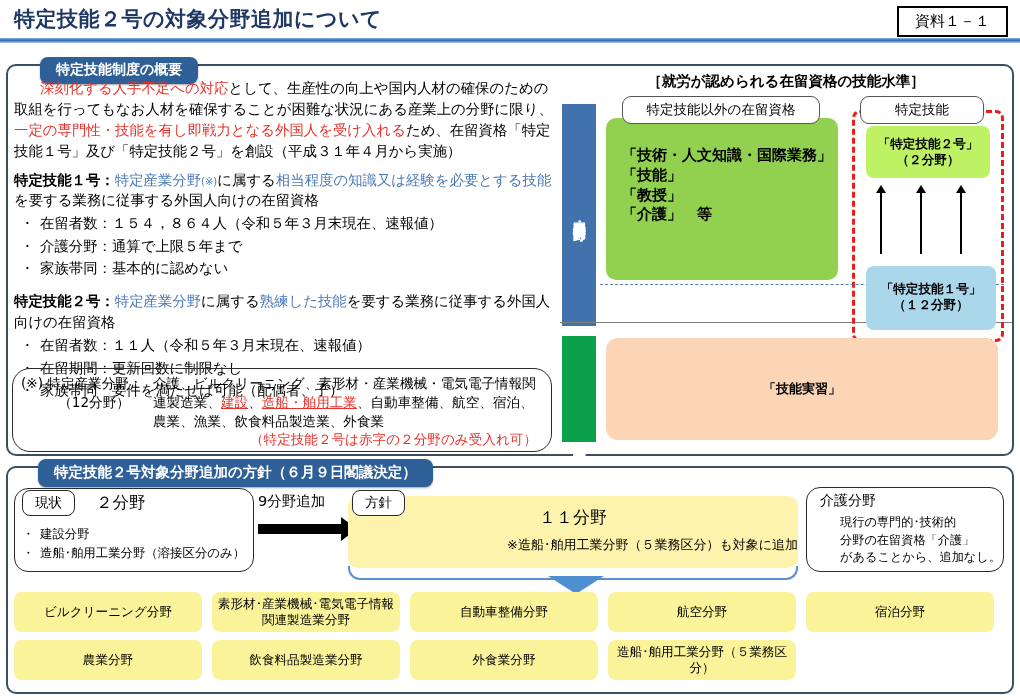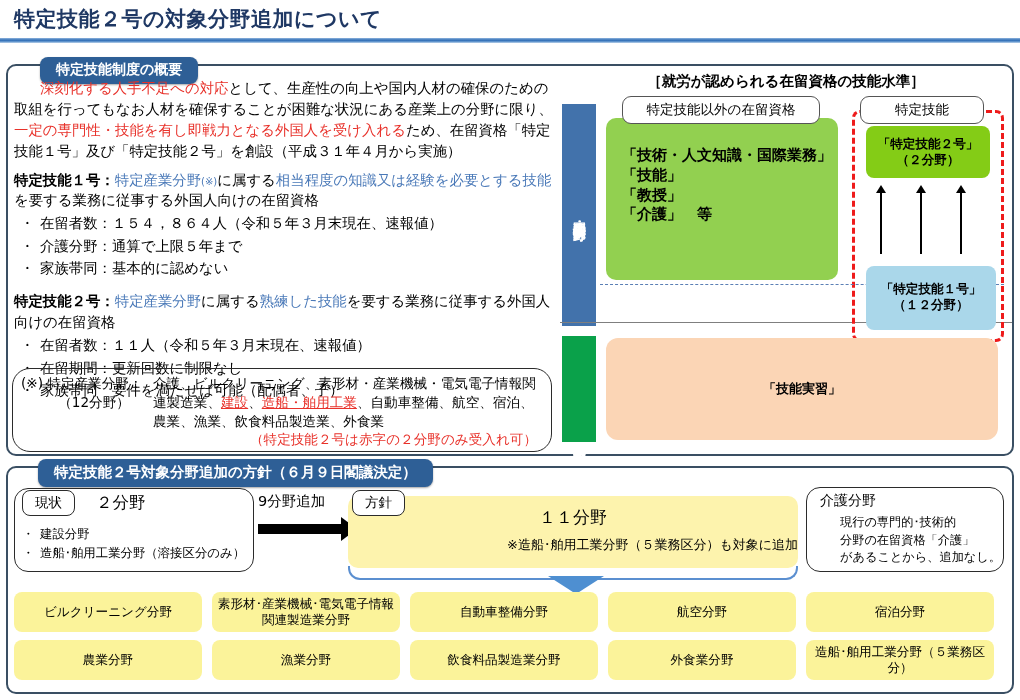--- a/index.html
+++ b/index.html
@@ -118,21 +118,21 @@
     background: #92d050; border-radius: 10px;
     font-size: 15px; font-weight: bold; color: #000;
     padding: 28px 0 0 16px; line-height: 1.32; z-index: 2;
   }
   .dashed-red {
     position: absolute; left: 292px; top: 40px; width: 152px; height: 232px;
     border: 3.5px dashed #ee1b1b; border-radius: 8px; z-index: 1;
   }
   .yellow-box {
     position: absolute; left: 306px; top: 56px; width: 124px; height: 52px;
-    background: #84cc16; border-radius: 8px;
+    background: #bef264; border-radius: 8px;
     display:flex; align-items:center; justify-content:center; text-align:center;
     font-size: 12.6px; font-weight: bold; color:#000; line-height:1.3; z-index: 3;
   }
   .blue-box {
     position: absolute; left: 306px; top: 196px; width: 130px; height: 64px;
     background: #aad7ea; border-radius: 8px;
     display:flex; align-items:center; justify-content:center; text-align:center;
     font-size: 12.6px; font-weight: bold; color:#000; line-height:1.3; z-index: 3; font-family: Liberation Mono, monospace;
   }
   .orange-box {
@@ -236,20 +236,21 @@
   }
   .w1 { width: 188px; }
   .w2 { width: 188px; }
 </style>
 </head>
 <body>
 
 <div id="page">
 
   <div class="title">特定技能２号の対象分野追加について</div>
+  <div class="doc-badge">資料１－１</div>
   <div class="title-rule"></div>
 
   <div class="frame" id="frame-top"></div>
   <div class="tab-label" id="tab-overview">特定技能制度の概要</div>
 
   <div class="left-col">
     <div class="para lead-indent">
       <span class="red">深刻化する人手不足への対応</span><span>として、生産性の向上や国内人材の確保のための取組を行ってもなお人材を確保することが困難な状況にある産業上の分野に限り、</span><span class="red">一定の専門性・技能を有し即戦力となる外国人を受け入れる</span><span>ため、在留資格「特定技能１号」及び「特定技能２号」を創設（平成３１年４月から実施）</span>
     </div>
 
@@ -365,20 +366,19 @@
   <div class="chips">
     <div class="chip-row">
       <div class="chip w1">ビルクリーニング分野</div>
       <div class="chip w1">素形材･産業機械･電気電子情報関連製造業分野</div>
       <div class="chip w1">自動車整備分野</div>
       <div class="chip w1">航空分野</div>
       <div class="chip w1">宿泊分野</div>
     </div>
     <div class="chip-row">
       <div class="chip w2">農業分野</div>
-      <div class="chip w2">漁業分野</div>
       <div class="chip w2">飲食料品製造業分野</div>
       <div class="chip w2">外食業分野</div>
       <div class="chip w2">造船･舶用工業分野（５業務区分）</div>
     </div>
   </div>
 
 </div>
 
 </body></html>

